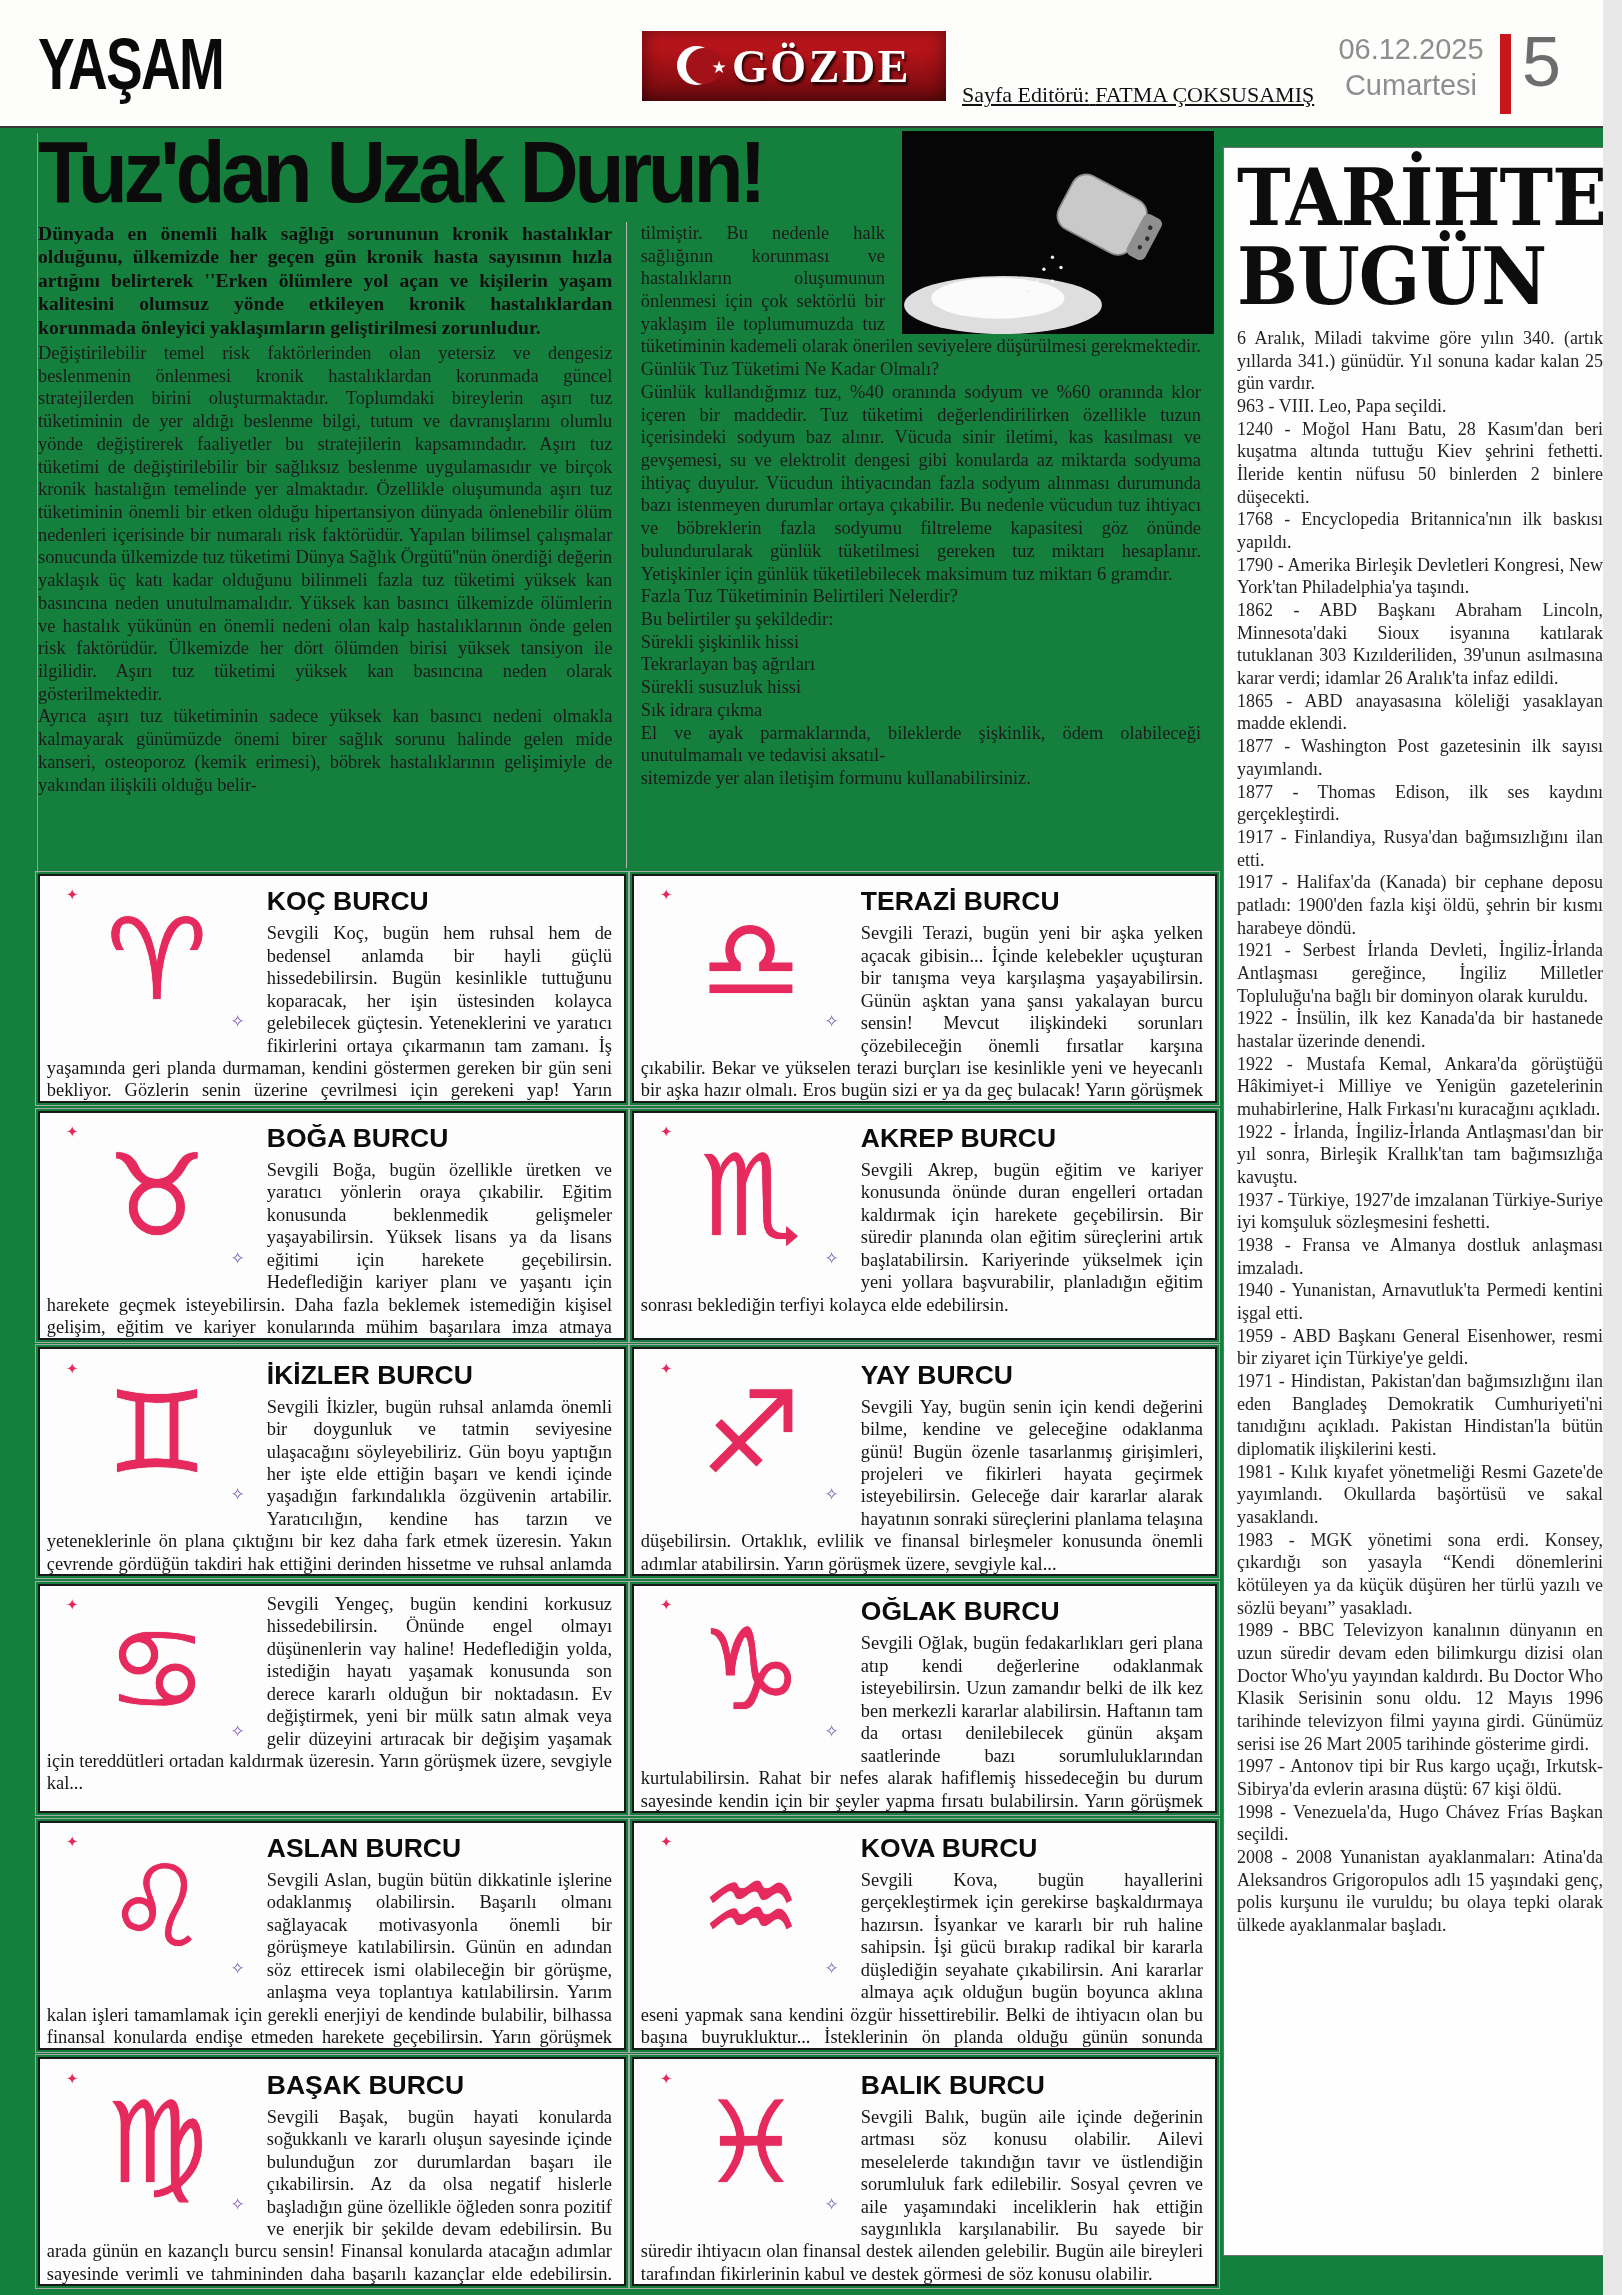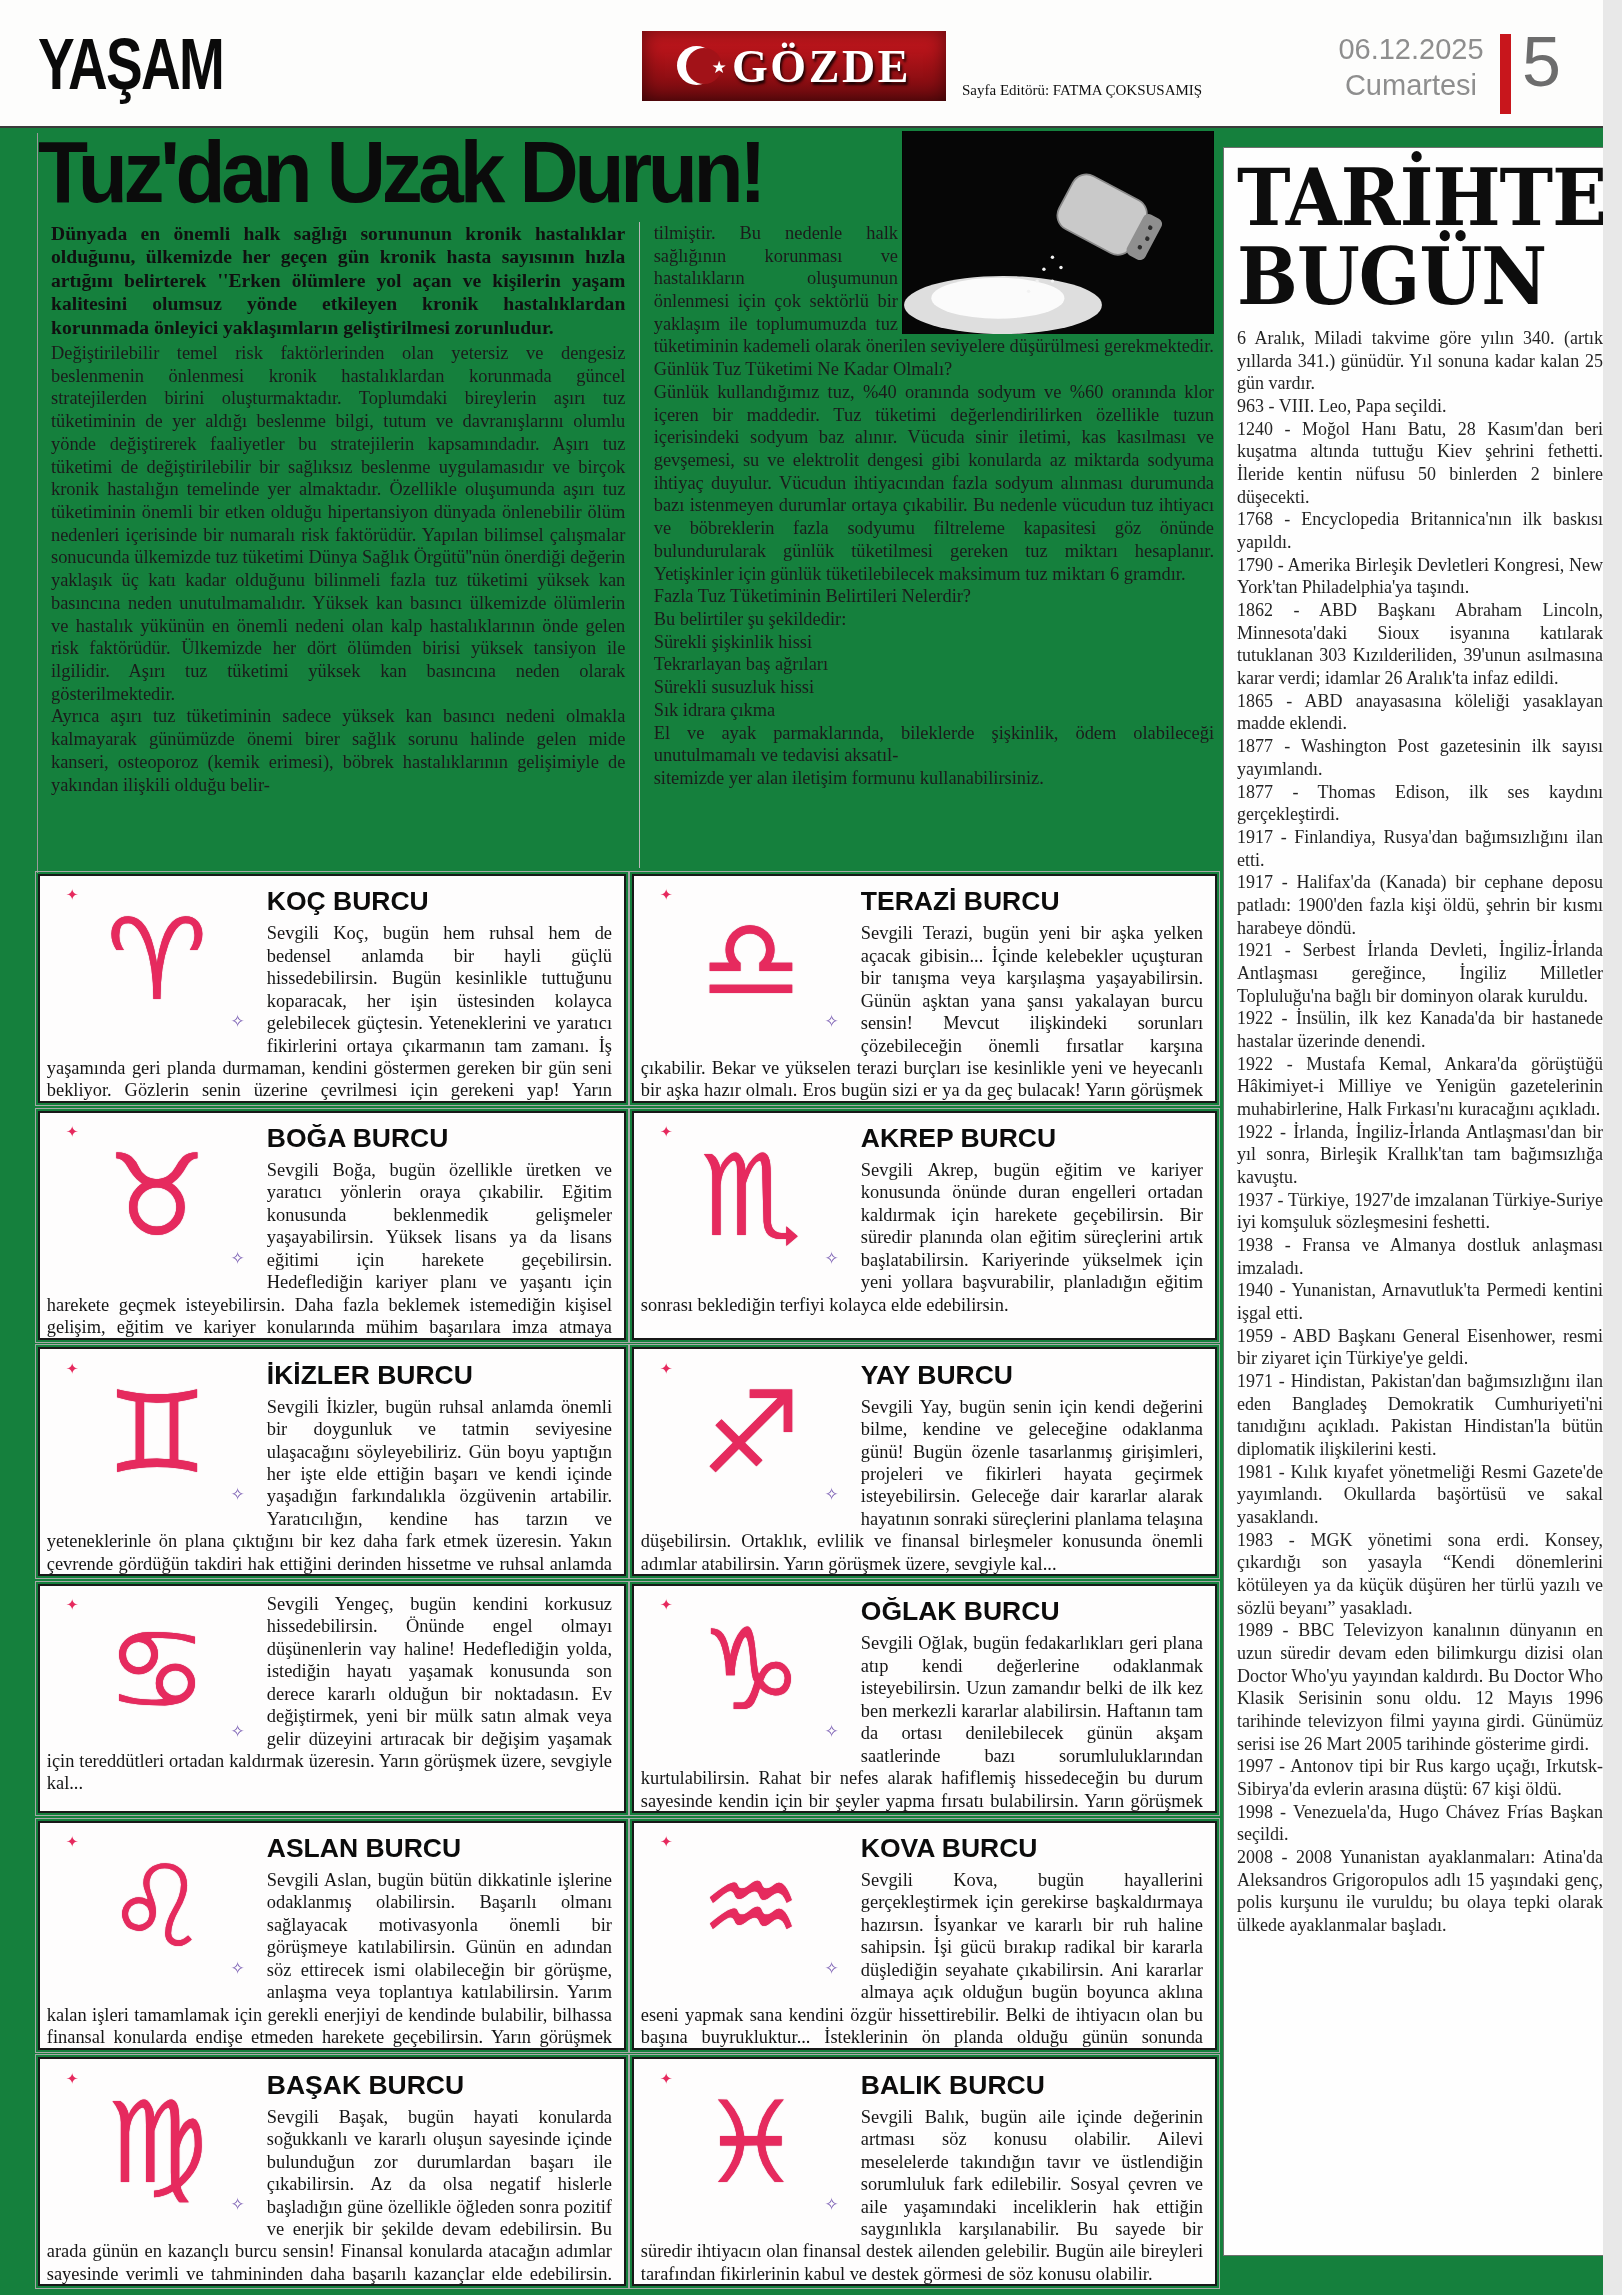--- a/index.html
+++ b/index.html
@@ -15,35 +15,35 @@
   .logo{position:absolute;left:642px;top:31px;width:304px;height:70px;
         background:linear-gradient(180deg,#cf181f 0%,#9c1015 55%,#6f0a0e 100%);
         display:flex;align-items:center;justify-content:center;gap:12px;
         box-shadow:inset 0 0 19px rgba(0,0,0,.55);}
   .crescent{position:relative;width:43px;height:43px;flex:0 0 auto;}
   .crescent .c1{position:absolute;left:0;top:1.7px;width:39px;height:39px;border-radius:50%;background:#fff;}
   .crescent .c2{position:absolute;left:9.4px;top:3.4px;width:36px;height:36px;border-radius:50%;background:#a21218;}
   .crescent .star{position:absolute;right:-6.8px;top:12px;color:#fff;font-size:17px;font-family:"DejaVu Sans",sans-serif;}
   .gozde{font-family:"Liberation Serif",serif;font-weight:700;font-size:46px;color:#fff;
          letter-spacing:2.6px;text-shadow:1.7px 2.6px 2.6px rgba(0,0,0,.8);}
-  .editor{position:absolute;left:962px;top:82px;font-size:15px;color:#101010;}
+  .editor{position:absolute;left:962px;top:82px;font-size:22px;color:#101010;text-decoration:underline;}
   .dateblock{position:absolute;left:1332px;top:32px;width:158px;text-align:center;
              font-family:"Liberation Sans",sans-serif;color:#8e8e8e;font-size:29px;line-height:1.24;}
   .redbar{position:absolute;left:1500px;top:34px;width:11px;height:80px;background:#c8161c;}
   .pagenum{position:absolute;left:1522px;top:22px;font-family:"Liberation Sans",sans-serif;
            font-size:70px;font-weight:400;color:#6d6d6d;}
 
   
   .article{position:absolute;left:38px;top:128px;width:1176px;}
   .leftrule{position:absolute;left:-0.9px;top:5.1px;width:0.9px;height:740px;background:#9a9a9a;}
   .art-title{font-family:"Liberation Sans",sans-serif;font-weight:700;font-size:82px;
              letter-spacing:-4.3px;line-height:1.02;transform:scaleY(1.06);transform-origin:top left;
              white-space:nowrap;color:#0b0b0b;margin:0;}
   .salt{position:absolute;right:0;top:3.4px;width:312px;height:203px;background:#000;}
-  .cols{display:flex;margin-top:10.2px;height:646px;overflow:hidden;justify-content:flex-end;}
+  .cols{display:flex;margin-top:10.2px;height:646px;overflow:hidden;}
   .col1{width:588px;padding-right:13.7px;box-sizing:border-box;}
   .col2{width:575px;border-left:0.9px solid #b8b8b8;padding-left:13.7px;box-sizing:border-box;}
   .intro{font-weight:700;font-size:19.6px;line-height:1.2;text-align:justify;margin:0 0 2.6px 0;color:#101010;}
   .bodyp{font-size:18.4px;line-height:1.235;text-align:justify;margin:0;color:#1b1b1b;}
   .cut{float:right;width:316px;height:109px;}
 
   
   .tarihte{position:absolute;left:1223px;top:147px;width:394px;height:2109px;
            border:0.9px solid #6f6f6f;box-sizing:border-box;padding:10.2px 13px;background:#fefefe;overflow:hidden;}
   .t-title{font-family:"DejaVu Serif",serif;font-weight:700;font-size:72px;line-height:1.02;

